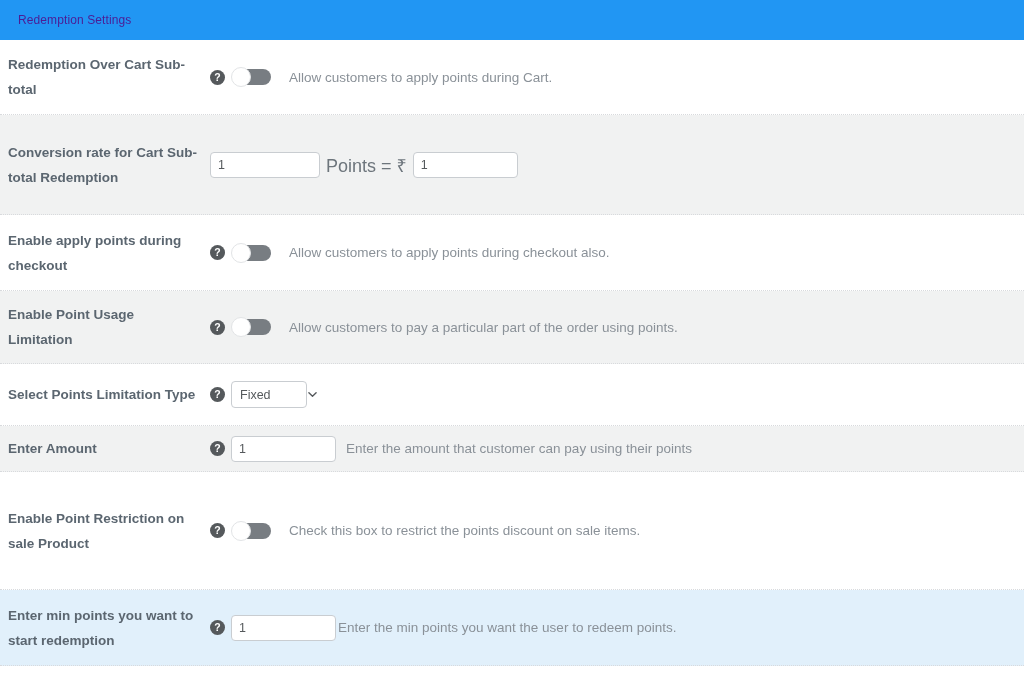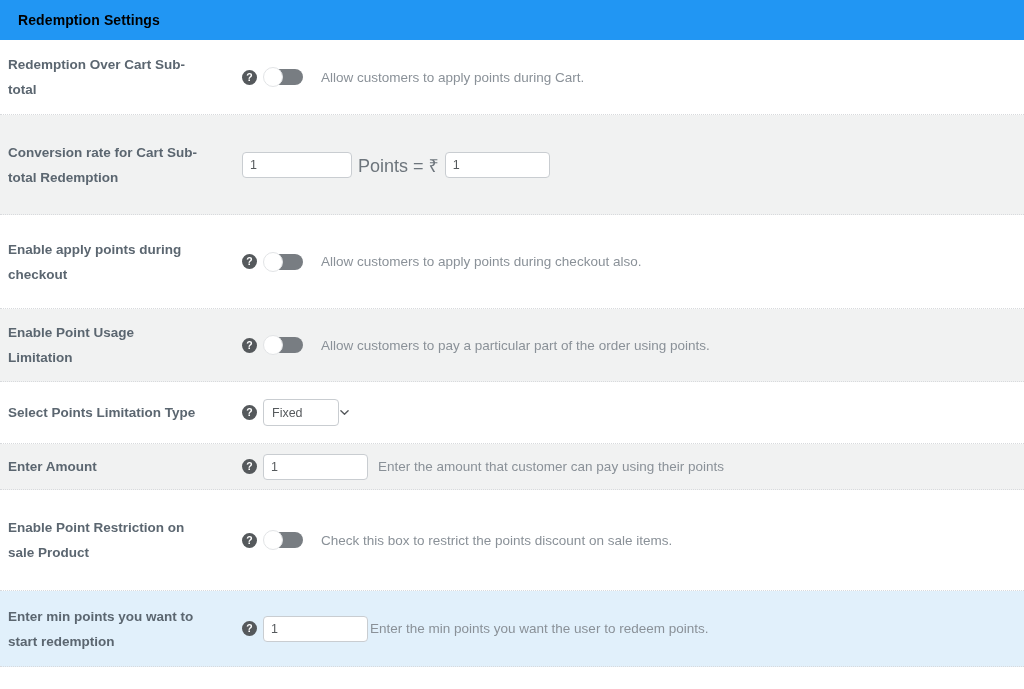--- a/index.html
+++ b/index.html
@@ -22,34 +22,33 @@
 
   
   .panel-header {
     height: 40px;
     background: #2196f3;
     display: flex;
     align-items: center;
     padding-left: 18px;
   }
   .panel-header-title {
-    color: #000000;
-    font-size: 14px;
-    font-weight: bold;
+    color: #4c1d95;
+    font-size: 12px;
+    font-weight: normal;
     letter-spacing: 0.1px;
   }
 
   
   .row {
     display: flex;
     align-items: center;
     width: 100%;
     border-bottom: 1px dotted #d8dadd;
     position: relative;
-    gap: 32px;
   }
   .row.bg-white { background: #ffffff; }
   .row.bg-gray  { background: #f1f2f2; }
   .row.bg-blue  { background: #e1f0fb; }
 
   .row-label {
     width: 210px;
     flex: 0 0 210px;
     padding: 0 10px 0 8px;
     color: #5b6670;
@@ -166,25 +165,25 @@
     top: 9px;
     width: 9px;
     height: 9px;
     pointer-events: none;
   }
   .select-chevron svg { display: block; }
 
   
   .h-75  { height: 75px; }
   .h-100 { height: 100px; }
-  .h-74  { height: 94px; }
+  .h-74  { height: 76px; }
   .h-73  { height: 73px; }
   .h-62  { height: 62px; }
   .h-46  { height: 46px; }
-  .h-99  { height: 101px; }
+  .h-99  { height: 118px; }
   .h-104 { height: 76px; }
 </style>
 </head>
 <body>
 
 <div class="panel">
 
   <div class="panel-header">
     <span class="panel-header-title">Redemption Settings</span>
   </div>

